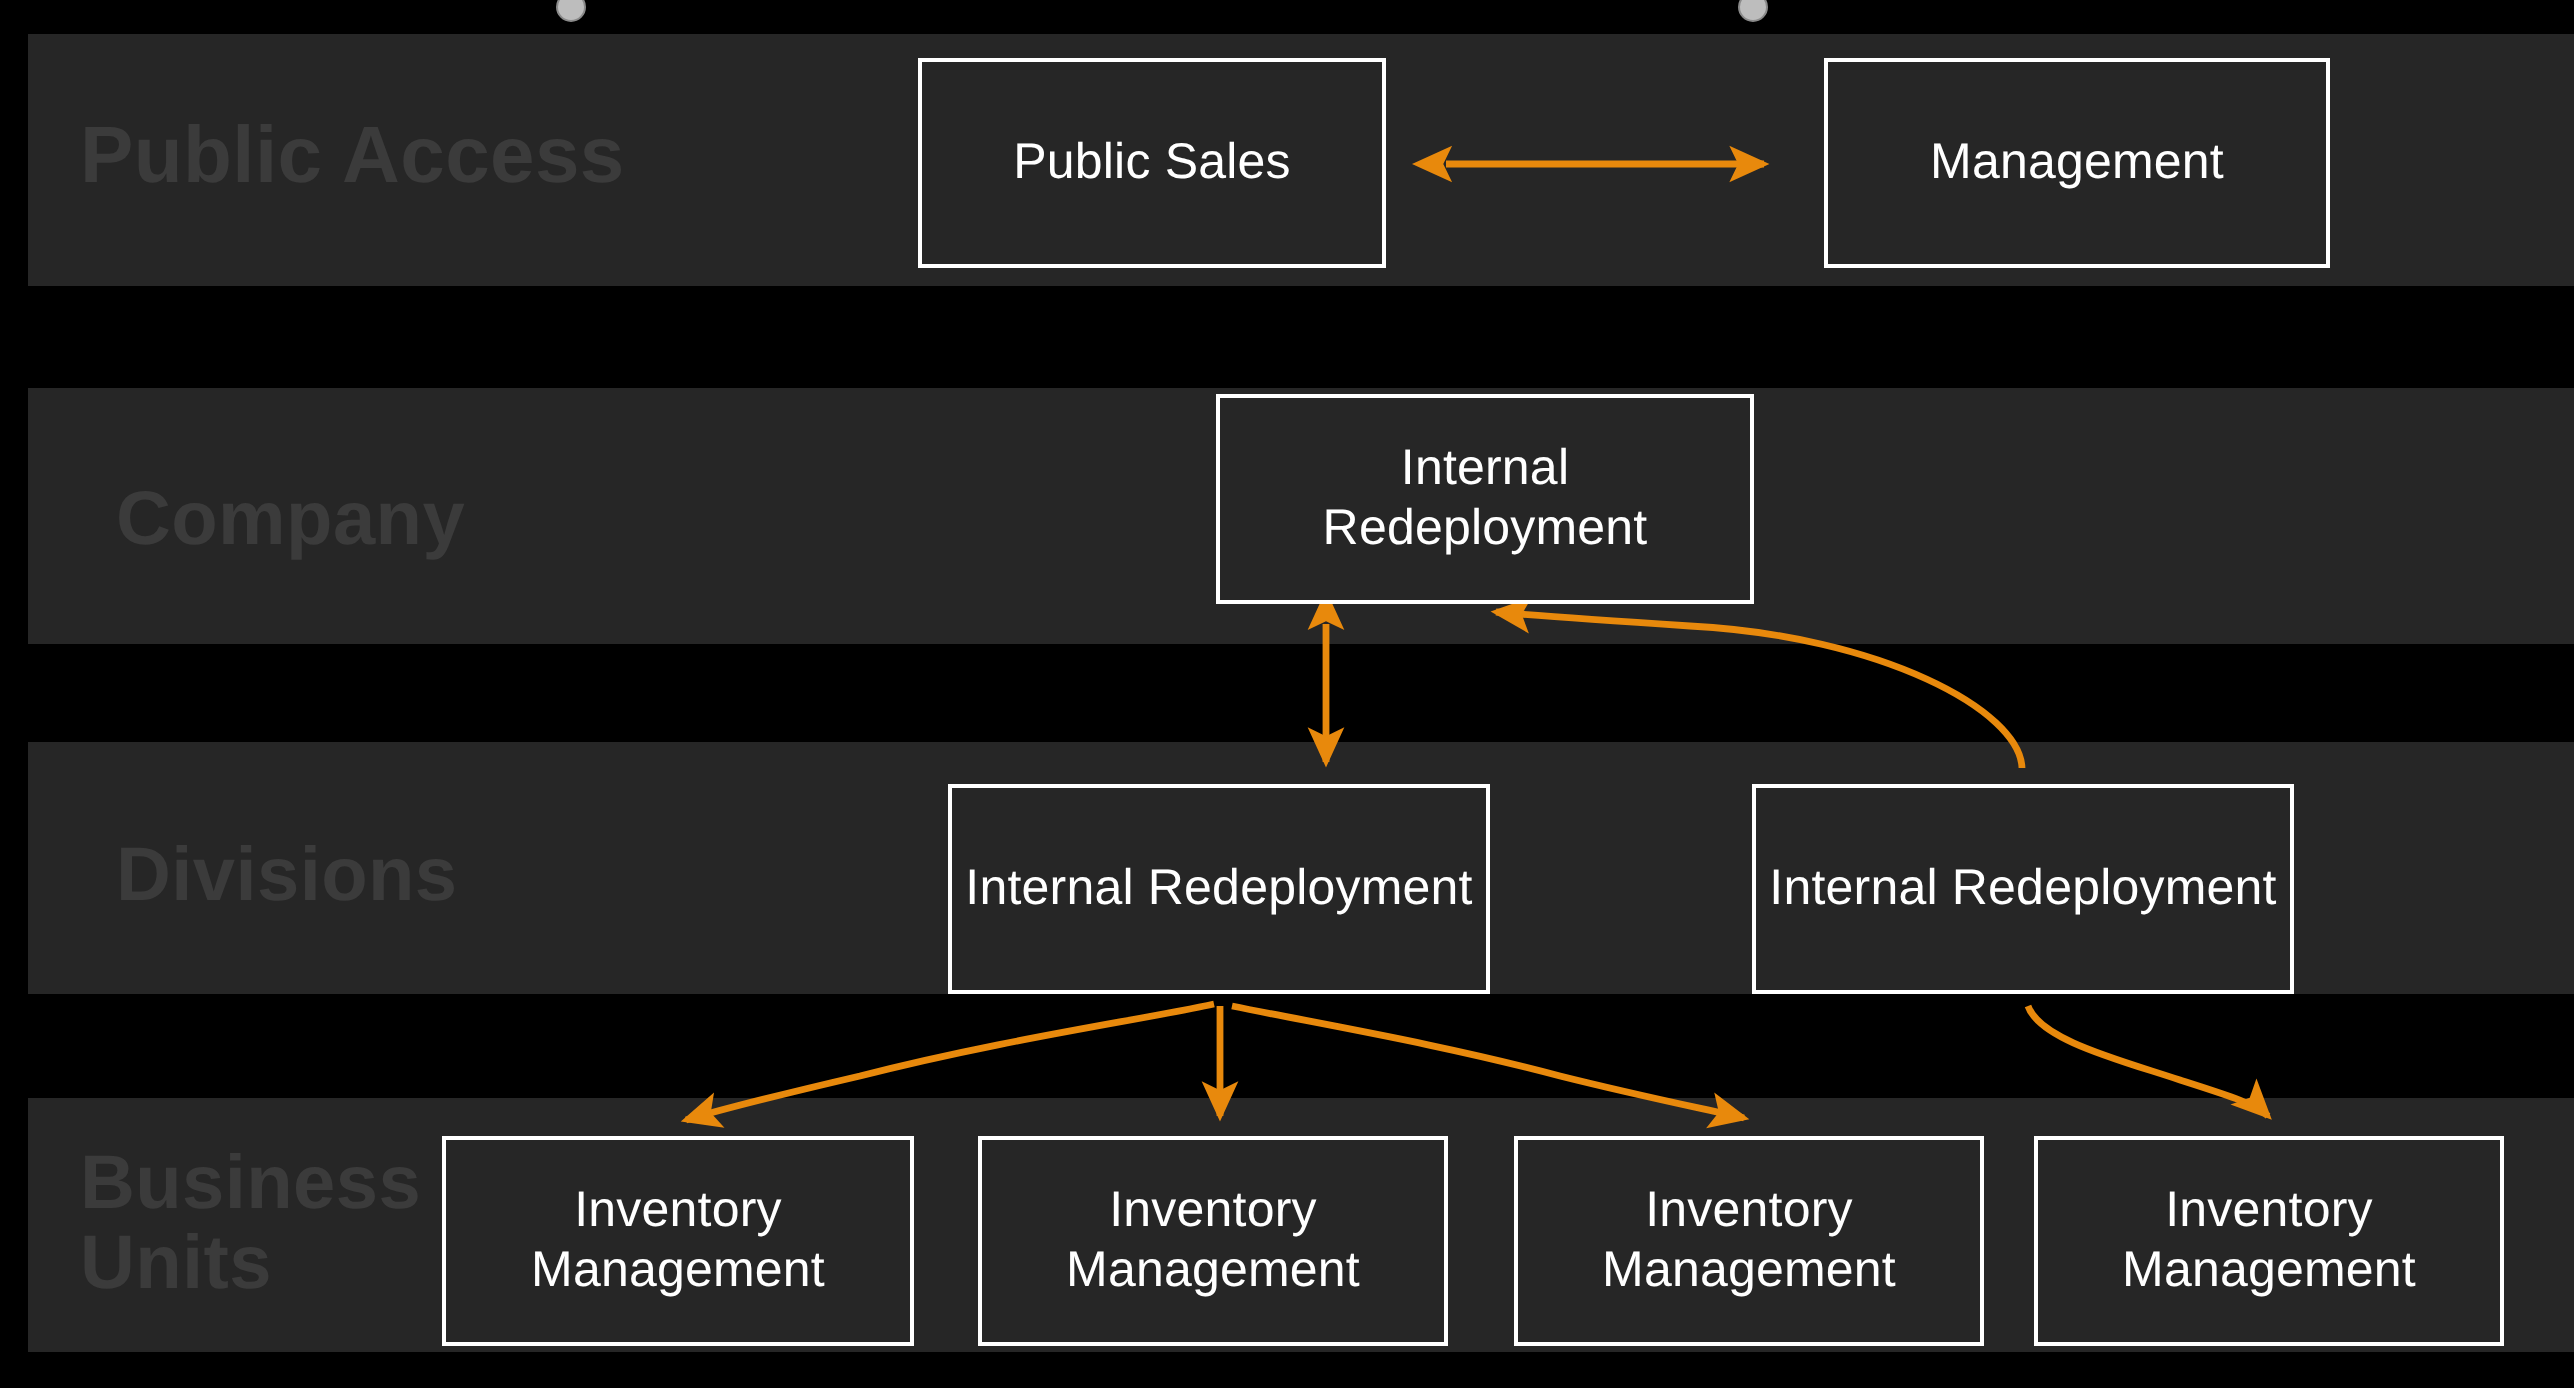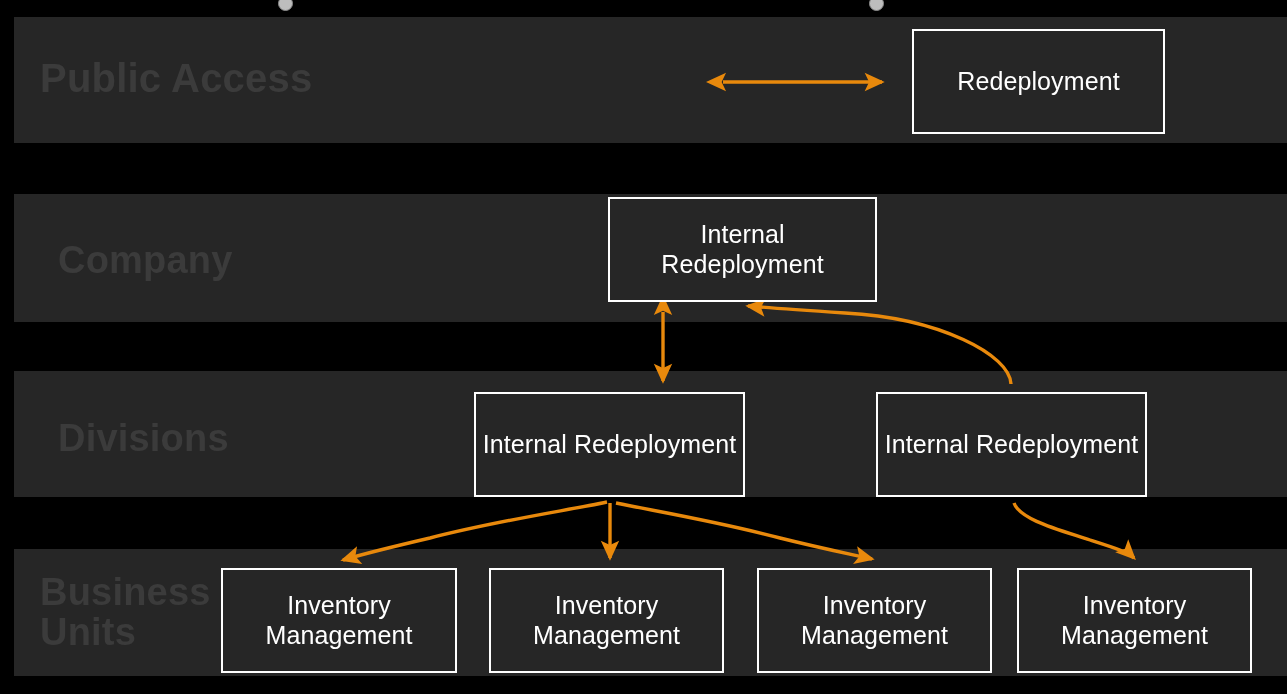--- a/index.html
+++ b/index.html
@@ -52,22 +52,25 @@
         <path d="M 723 82 L 882 82" fill="none" stroke="#e8890c" stroke-width="3.4" stroke-linecap="butt" marker-end="url(#ah-end)" marker-start="url(#ah-start)"></path>
         <path d="M 663 312 L 663 381" fill="none" stroke="#e8890c" stroke-width="3.4" stroke-linecap="butt" marker-end="url(#ah-end)" marker-start="url(#ah-start)"></path>
         <path d="M 1011 384 C 1010 355, 940 318, 845 313 C 800 310, 770 308, 748 306" fill="none" stroke="#e8890c" stroke-width="3.4" stroke-linecap="butt" marker-end="url(#ah-end)"></path>
         <path d="M 607 502 C 570 510, 500 520, 430 538 C 400 545, 370 552, 343 560" fill="none" stroke="#e8890c" stroke-width="3.4" stroke-linecap="butt" marker-end="url(#ah-end)"></path>
         <path d="M 610 503 L 610 558" fill="none" stroke="#e8890c" stroke-width="3.4" stroke-linecap="butt" marker-end="url(#ah-end)"></path>
         <path d="M 616 503 C 660 512, 720 522, 780 538 C 820 548, 850 554, 872 559" fill="none" stroke="#e8890c" stroke-width="3.4" stroke-linecap="butt" marker-end="url(#ah-end)"></path>
         <path d="M 1014 503 C 1020 520, 1060 530, 1090 540 C 1115 548, 1128 552, 1134 558" fill="none" stroke="#e8890c" stroke-width="3.4" stroke-linecap="butt" marker-end="url(#ah-end)"></path>
       </g>
   </svg>
 
+  <div class="node" style="left: 459px; top: 29px; width: 234px; height: 105px; background: rgb(38, 38, 38); border-color: rgb(255, 255, 255); color: rgb(255, 255, 255);">
+    <span>Public Sales</span>
+  </div>
   <div class="node" style="left: 912px; top: 29px; width: 253px; height: 105px; background: rgb(38, 38, 38); border-color: rgb(255, 255, 255); color: rgb(255, 255, 255);">
-    <span>Redeployment</span>
+    <span>Management</span>
   </div>
   <div class="node" style="left: 608px; top: 197px; width: 269px; height: 105px; background: rgb(38, 38, 38); border-color: rgb(255, 255, 255); color: rgb(255, 255, 255);">
     <span>Internal Redeployment</span>
   </div>
   <div class="node" style="left: 474px; top: 392px; width: 271px; height: 105px; background: rgb(38, 38, 38); border-color: rgb(255, 255, 255); color: rgb(255, 255, 255);">
     <span>Internal Redeployment</span>
   </div>
   <div class="node" style="left: 876px; top: 392px; width: 271px; height: 105px; background: rgb(38, 38, 38); border-color: rgb(255, 255, 255); color: rgb(255, 255, 255);">
     <span>Internal Redeployment</span>
   </div>

